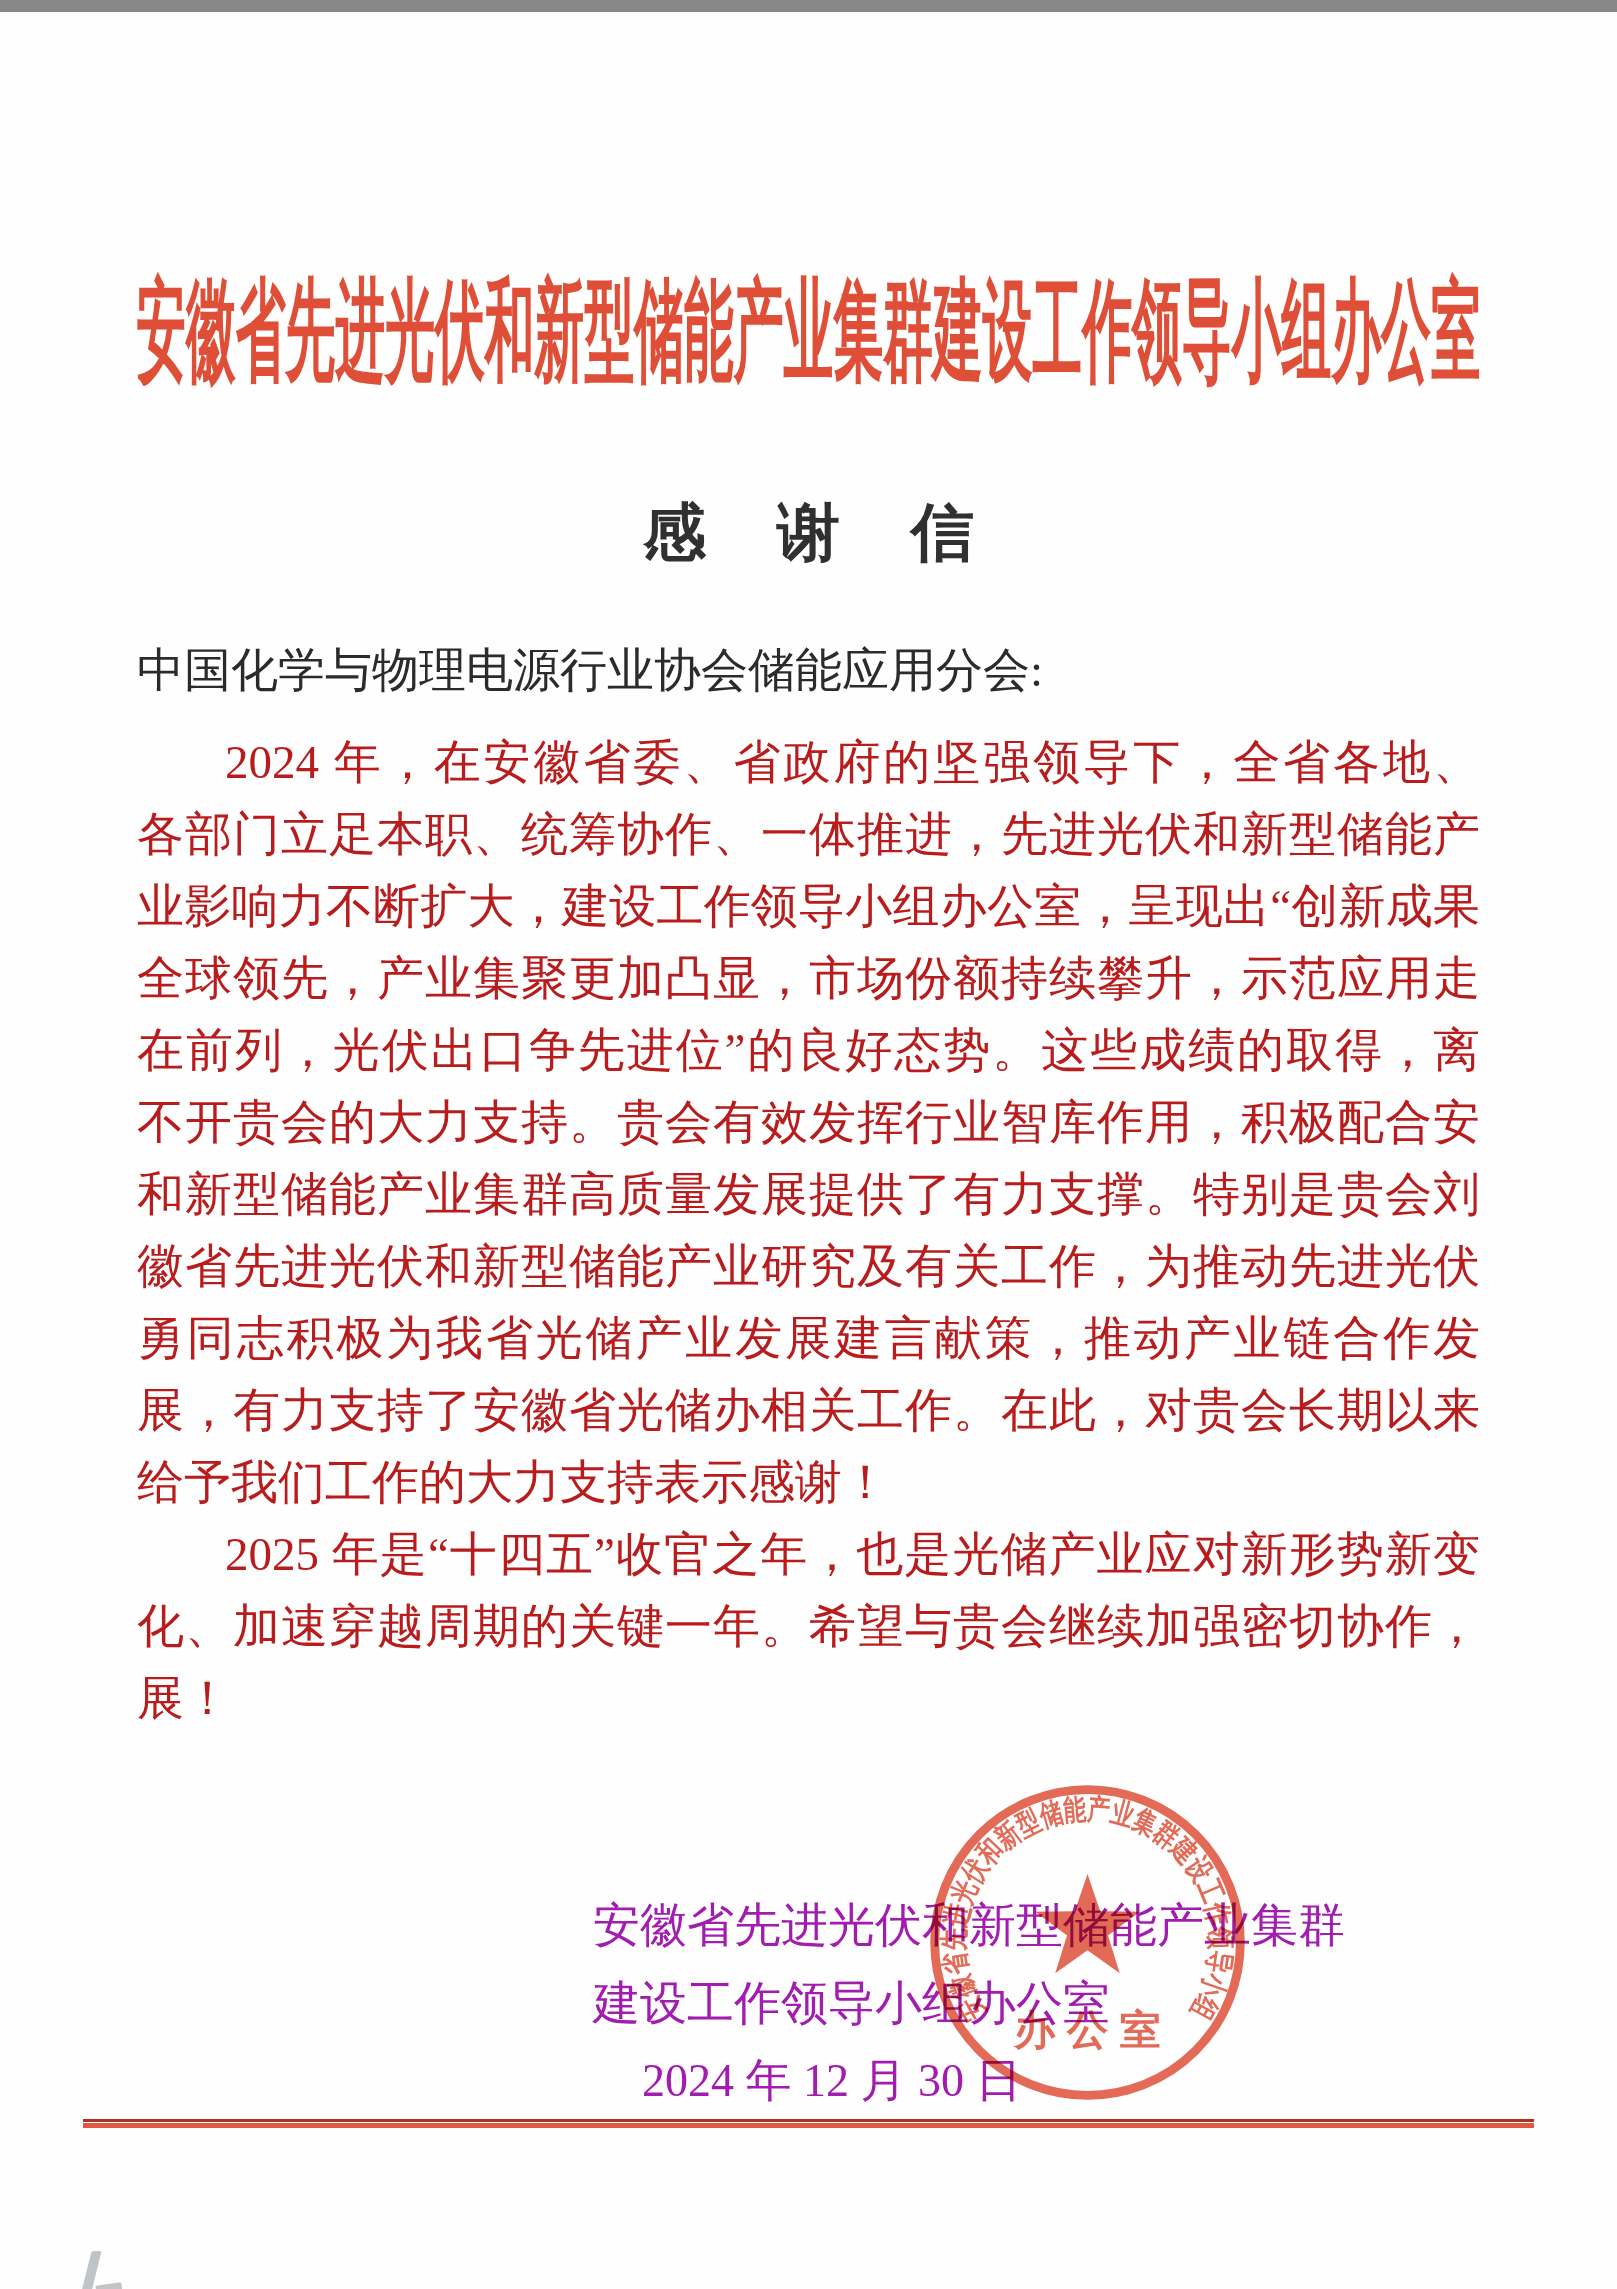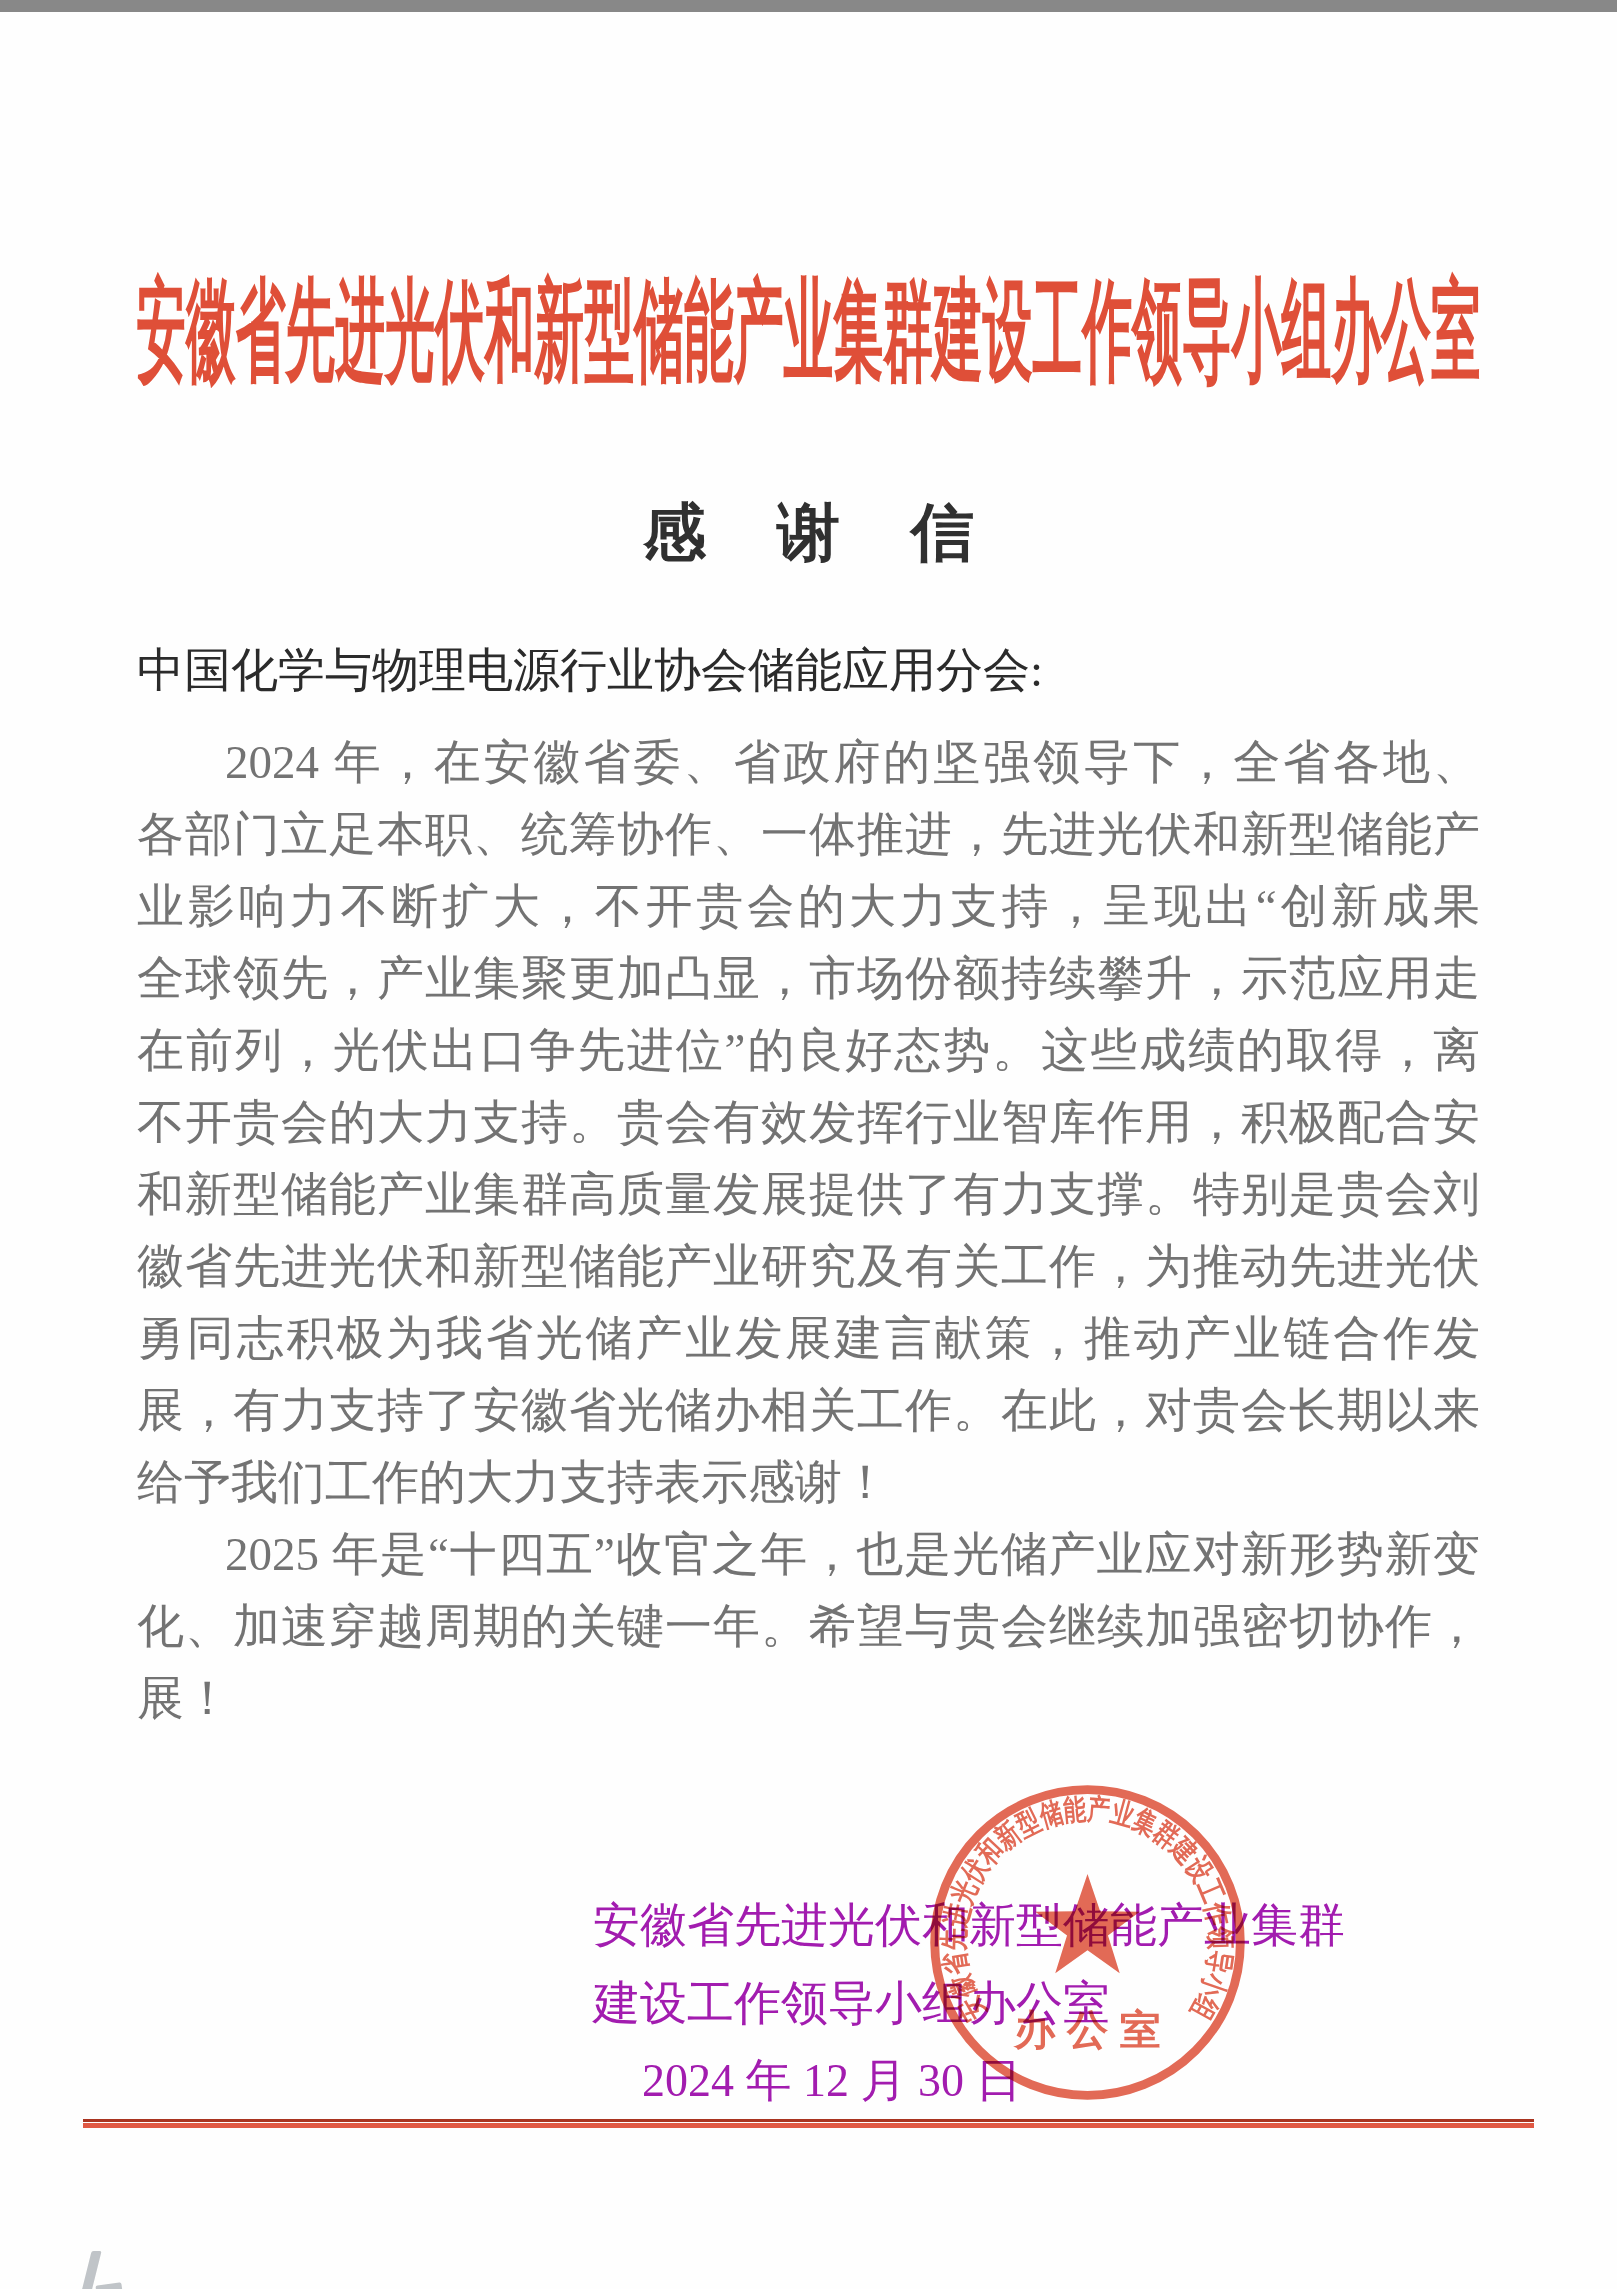--- a/index.html
+++ b/index.html
@@ -21,21 +21,21 @@
     font-size:63px; font-weight:bold; color:#303030;
   }
   
   .salutation {
     position:absolute; top:627px; left:137px; width:1343px;
     font-size:47px; color:#2b2b2b; white-space:nowrap;
   }
   
   .body-block {
     position:absolute; top:714px; left:137px; width:1343px;
-    font-size:47px; color:#737373;
+    font-size:47px; color:#b91c1c;
   }
   .bl { height:72px; line-height:72px; text-align:justify; text-align-last:justify; }
   .bl.indent { text-indent:88px; }
   .bl.no-just { text-align:left; text-align-last:auto; }
   
   .signature {
     position:absolute; top:1874px; left:593px; width:784px;
     font-size:47px; color:#a21caf; text-align:left;
   }
   .signature .sline { height:78px; line-height:78px; }
@@ -76,21 +76,21 @@
     <span>感</span>
     <span>谢</span>
     <span>信</span>
   </div>
 
   <div class="salutation">中国化学与物理电源行业协会储能应用分会:</div>
 
   <div class="body-block">
     <div class="bl indent">2024 年，在安徽省委、省政府的坚强领导下，全省各地、</div>
     <div class="bl">各部门立足本职、统筹协作、一体推进，先进光伏和新型储能产</div>
-    <div class="bl">业影响力不断扩大，不开贵会的大力支持，呈现出“创新成果</div>
+    <div class="bl">业影响力不断扩大，建设工作领导小组办公室，呈现出“创新成果</div>
     <div class="bl">全球领先，产业集聚更加凸显，市场份额持续攀升，示范应用走</div>
     <div class="bl">在前列，光伏出口争先进位”的良好态势。这些成绩的取得，离</div>
     <div class="bl">不开贵会的大力支持。贵会有效发挥行业智库作用，积极配合安</div>
     <div class="bl">和新型储能产业集群高质量发展提供了有力支撑。特别是贵会刘</div>
     <div class="bl">徽省先进光伏和新型储能产业研究及有关工作，为推动先进光伏</div>
     <div class="bl">勇同志积极为我省光储产业发展建言献策，推动产业链合作发</div>
     <div class="bl">展，有力支持了安徽省光储办相关工作。在此，对贵会长期以来</div>
     <div class="bl no-just">给予我们工作的大力支持表示感谢！</div>
     <div class="bl indent">2025 年是“十四五”收官之年，也是光储产业应对新形势新变</div>
     <div class="bl">化、加速穿越周期的关键一年。希望与贵会继续加强密切协作，</div>

